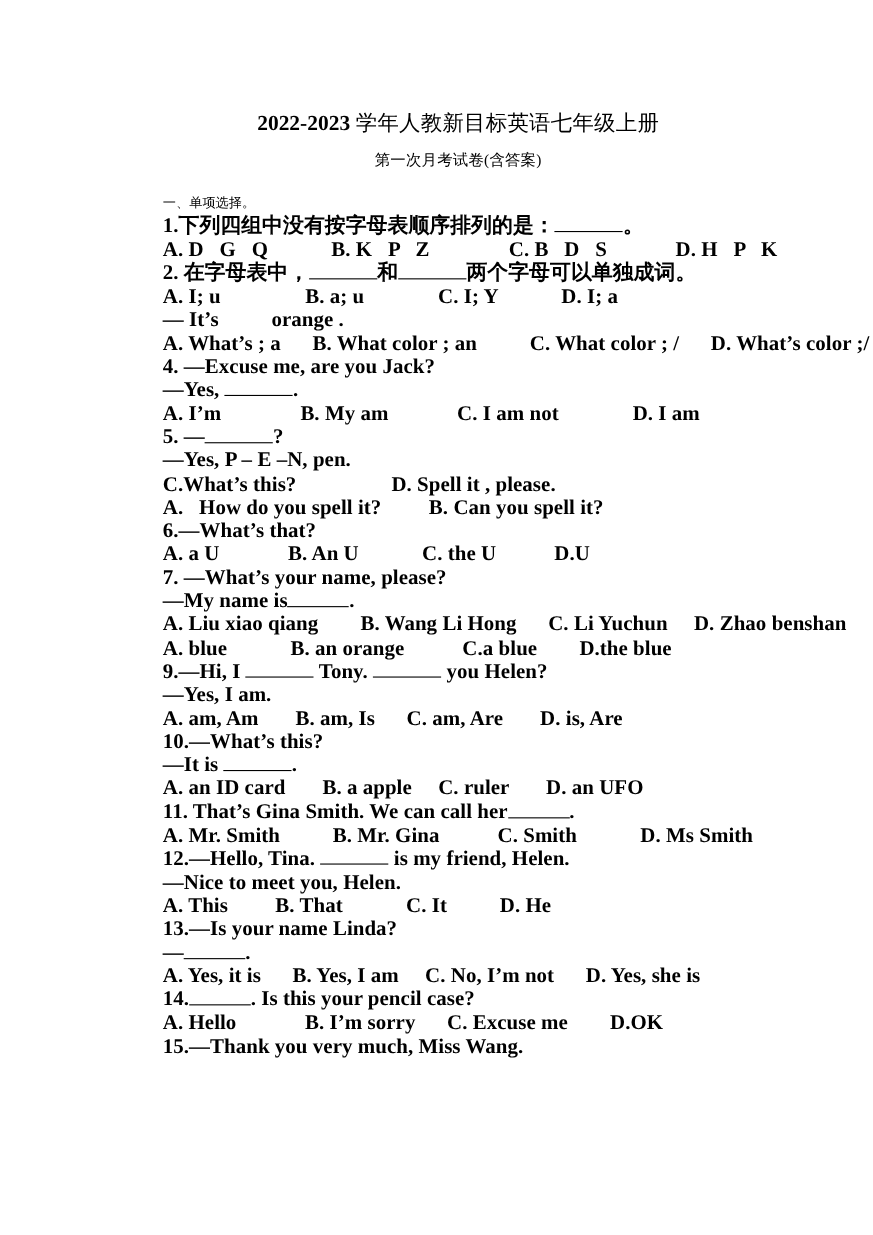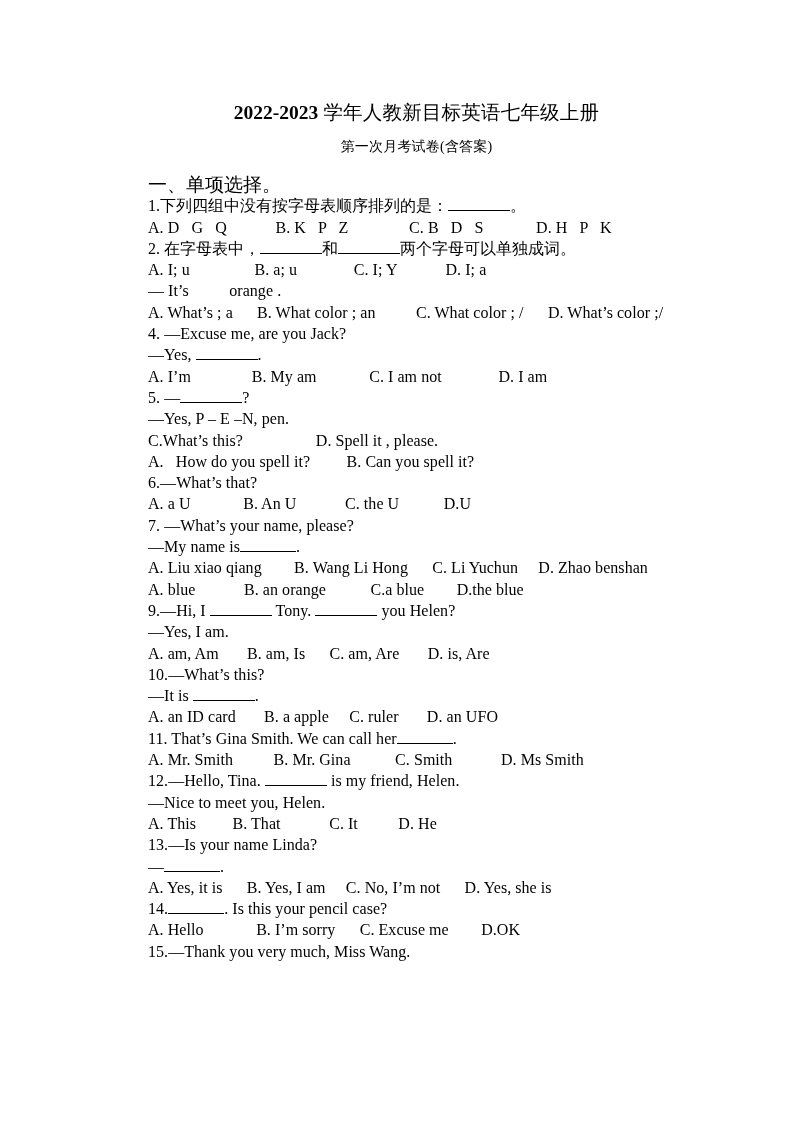--- a/index.html
+++ b/index.html
@@ -45,31 +45,32 @@
     margin: 0 0 10px 0;
     font-weight: normal;
     letter-spacing: 0.2px;
   }
 
   
   .body-block {
     margin-top: 8px;
   }
   .ln {
-    font-size: 16px;
+    font-size: 19px;
     line-height: 21.3px;
     white-space: pre;
     margin: 0;
     letter-spacing: 0.05px;
+    font-weight: bold;
   }
   .ln.cn {
     letter-spacing: 0;
   }
   .section-head {
-    font-size: 19px;
+    font-size: 12px;
     line-height: 21.3px;
     white-space: pre;
     margin: 0;
   }
   .blank {
     display: inline-block;
     border-bottom: 1px solid #000;
     vertical-align: baseline;
   }
   .b-sm { width: 56px; }

